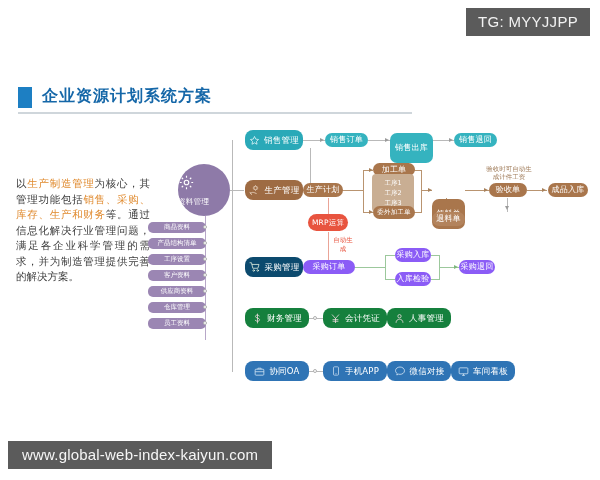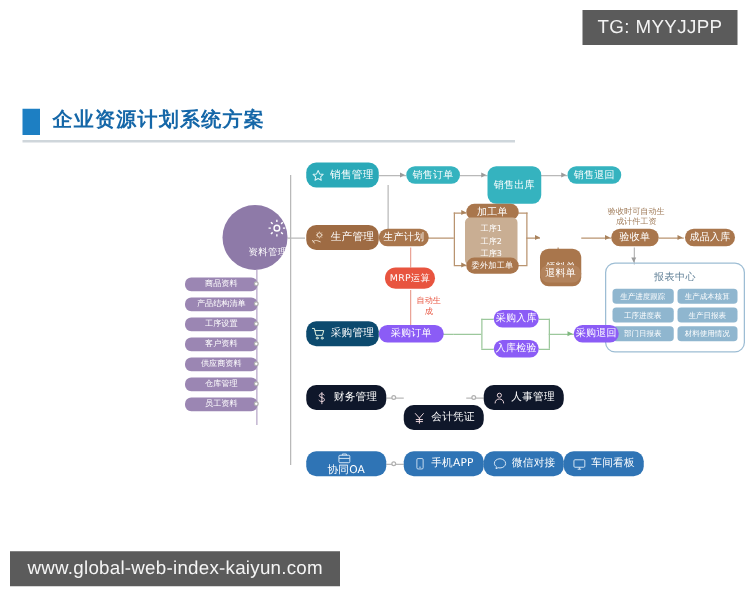--- a/index.html
+++ b/index.html
@@ -83,21 +83,21 @@
   .node .ico svg { display: block; }
 
   
   .c-teal   { background: #2aa9b8; }
   .c-teal2  { background: #35b3bf; }
   .c-brown  { background: #9e6b43; }
   .c-brown2 { background: #a9764c; }
   .c-brown3 { background: #b3835c; }
   .c-green  { background: #0c4a6e; }
   .c-green2 { background: #8b5cf6; }
-  .c-rose   { background: #0f172a; }
+  .c-rose   { background: #15803d; }
   .c-blue   { background: #2f74b5; }
   .c-red    { background: #e8543f; }
 
   
   .ln { position: absolute; background: #b9b9b9; }
   .ln.h { height: 1px; }
   .ln.v { width: 1px; }
   .ln.brown { background: #b99470; }
   .ln.green { background: #9cc89c; }
   .ln.red   { background: #eaa497; }
@@ -125,21 +125,21 @@
   .arrow.down.brown { border-top-color: #a9825c; border-left-color: transparent; }
   .arrow.green { border-left-color: #7fb87f; }
   .arrow.down.red { border-top-color: #e8543f; border-left-color: transparent; }
 
   
   .circle {
     position: absolute; left: 178px; top: 164px;
     width: 52px; height: 52px; border-radius: 50%;
     background: #8e7aa8;
     display: flex; flex-direction: column;
-    align-items: flex-end; justify-content: center;
+    align-items: flex-start; justify-content: center;
     color: #fff;
   }
   .circle .lbl { font-size: 7.5px; margin-top: 2px; letter-spacing: .3px; }
 
   
   .dlist { position: absolute; left: 148px; top: 222px; width: 58px; }
   .dl-item {
     position: relative;
     height: 11px; margin-bottom: 5px;
     background: #9b86b3; border-radius: 5px;
@@ -196,20 +196,21 @@
 
   <div class="tg-tag">TG: MYYJJPP</div>
   <div class="url-tag">www.global-web-index-kaiyun.com</div>
 
   <div class="title-wrap">
     <div class="title-bar"></div>
     <div class="title-text">企业资源计划系统方案</div>
     <div class="title-rule"></div>
   </div>
 
+  <div class="lead"><span>以</span><span class="hl">生产制造管理</span><span>为核心，其管理功能包括</span><span class="hl">销售、采购、库存、生产和财务</span><span>等。通过信息化解决行业管理问题，满足各企业科学管理的需求，并为制造管理提供完善的解决方案。</span></div>
 
   <div class="ln v purple" style="left:205px; top:216px; height:124px;"></div>
 
   <div class="ln v" style="left:232px; top:140px; height:232px;"></div>
   <div class="ln h" style="left:230px; top:190px; width:14px;"></div>
 
   <div class="ln h" style="left:303px; top:140px; width:22px;"></div>
   <div class="ln h" style="left:368px; top:140px; width:22px;"></div>
   <div class="ln h" style="left:432px; top:140px; width:22px;"></div>
   <div class="arrow" style="left:320px; top:137.5px;"></div>
@@ -340,31 +341,20 @@
 
   <div class="node c-red" style="left:308px; top:214px; width:40px; height:17px; border-radius:9px; font-size:7.5px;">MRP运算</div>
   <div class="anno red" style="left:331px; top:236px; width:24px; white-space:normal;">自动生成</div>
 
   <div class="node c-brown2" style="left:432px; top:183px; width:33px; height:30px;margin-top:16px;">领料单</div>
   <div class="node c-brown3" style="left:432px; top:212px; width:33px; height:14px;">退料单</div>
   <div class="node c-brown2" style="left:489px; top:183px; width:38px; height:14px;">验收单</div>
   <div class="anno" style="left:484px; top:165px; width:50px; white-space:normal; line-height:8px;">验收时可自动生成计件工资</div>
   <div class="node c-brown2" style="left:548px; top:183px; width:40px; height:14px;">成品入库</div>
 
-  <div class="report">
-    <div class="rtitle">报表中心</div>
-    <div class="rgrid">
-      <div class="rcell">生产进度跟踪</div>
-      <div class="rcell">生产成本核算</div>
-      <div class="rcell">工序进度表</div>
-      <div class="rcell">生产日报表</div>
-      <div class="rcell">部门日报表</div>
-      <div class="rcell">材料使用情况</div>
-    </div>
-  </div>
 
   <div class="node lg c-green" style="left:245px; top:257px; width:58px; height:20px;">
     <span class="ico">
       <svg width="12" height="12" viewBox="0 0 24 24" fill="none" stroke="#dff0df" stroke-width="1.6" stroke-linecap="round">
         <path d="M2 3.5h3l2.6 11h10.2l2.2-7.6H6.2"></path>
         <circle cx="9.5" cy="19" r="1.6"></circle>
         <circle cx="17.5" cy="19" r="1.6"></circle>
       </svg>
     </span>
     <span>采购管理</span>
@@ -376,40 +366,40 @@
 
   <div class="node lg c-rose" style="left:245px; top:308px; width:64px; height:20px;">
     <span class="ico">
       <svg width="11" height="11" viewBox="0 0 24 24" fill="none" stroke="#f3dce2" stroke-width="1.7" stroke-linecap="round">
         <path d="M16 6.5c-1.2-1.3-3-2-4.8-2C9 4.5 7.5 5.8 7.5 7.6c0 4.2 9 2.6 9 7 0 2-1.8 3.4-4.3 3.4-2 0-3.9-.8-5.2-2.2"></path>
         <path d="M12 2.2v19.6"></path>
       </svg>
     </span>
     <span>财务管理</span>
   </div>
-  <div class="node lg c-rose" style="left:323px; top:308px; width:64px; height:20px;margin-top:16px;">
+  <div class="node lg c-rose" style="left:323px; top:308px; width:64px; height:20px;">
     <span class="ico">
       <svg width="11" height="11" viewBox="0 0 24 24" fill="none" stroke="#f3dce2" stroke-width="1.7" stroke-linecap="round">
         <path d="M5 4l7 8 7-8"></path>
         <path d="M12 12v9M6.5 14.5h11M6.5 18h11"></path>
       </svg>
     </span>
     <span>会计凭证</span>
   </div>
   <div class="node lg c-rose" style="left:387px; top:308px; width:64px; height:20px;">
     <span class="ico">
       <svg width="11" height="11" viewBox="0 0 24 24" fill="none" stroke="#f3dce2" stroke-width="1.7">
         <circle cx="12" cy="7" r="3.6"></circle>
         <path d="M4.5 20.5c0-4.2 3.4-7 7.5-7s7.5 2.8 7.5 7" stroke-linecap="round"></path>
       </svg>
     </span>
     <span>人事管理</span>
   </div>
 
-  <div class="node lg c-blue" style="left:245px; top:361px; width:64px; height:20px;flex-direction:column;">
+  <div class="node lg c-blue" style="left:245px; top:361px; width:64px; height:20px;">
     <span class="ico">
       <svg width="11" height="11" viewBox="0 0 24 24" fill="none" stroke="#d6e6f5" stroke-width="1.7">
         <rect x="2.5" y="7" width="19" height="13" rx="1.8"></rect>
         <path d="M8.5 7V4.8h7V7M2.5 12.5h19"></path>
       </svg>
     </span>
     <span>协同OA</span>
   </div>
   <div class="node lg c-blue" style="left:323px; top:361px; width:64px; height:20px;">
     <span class="ico">

